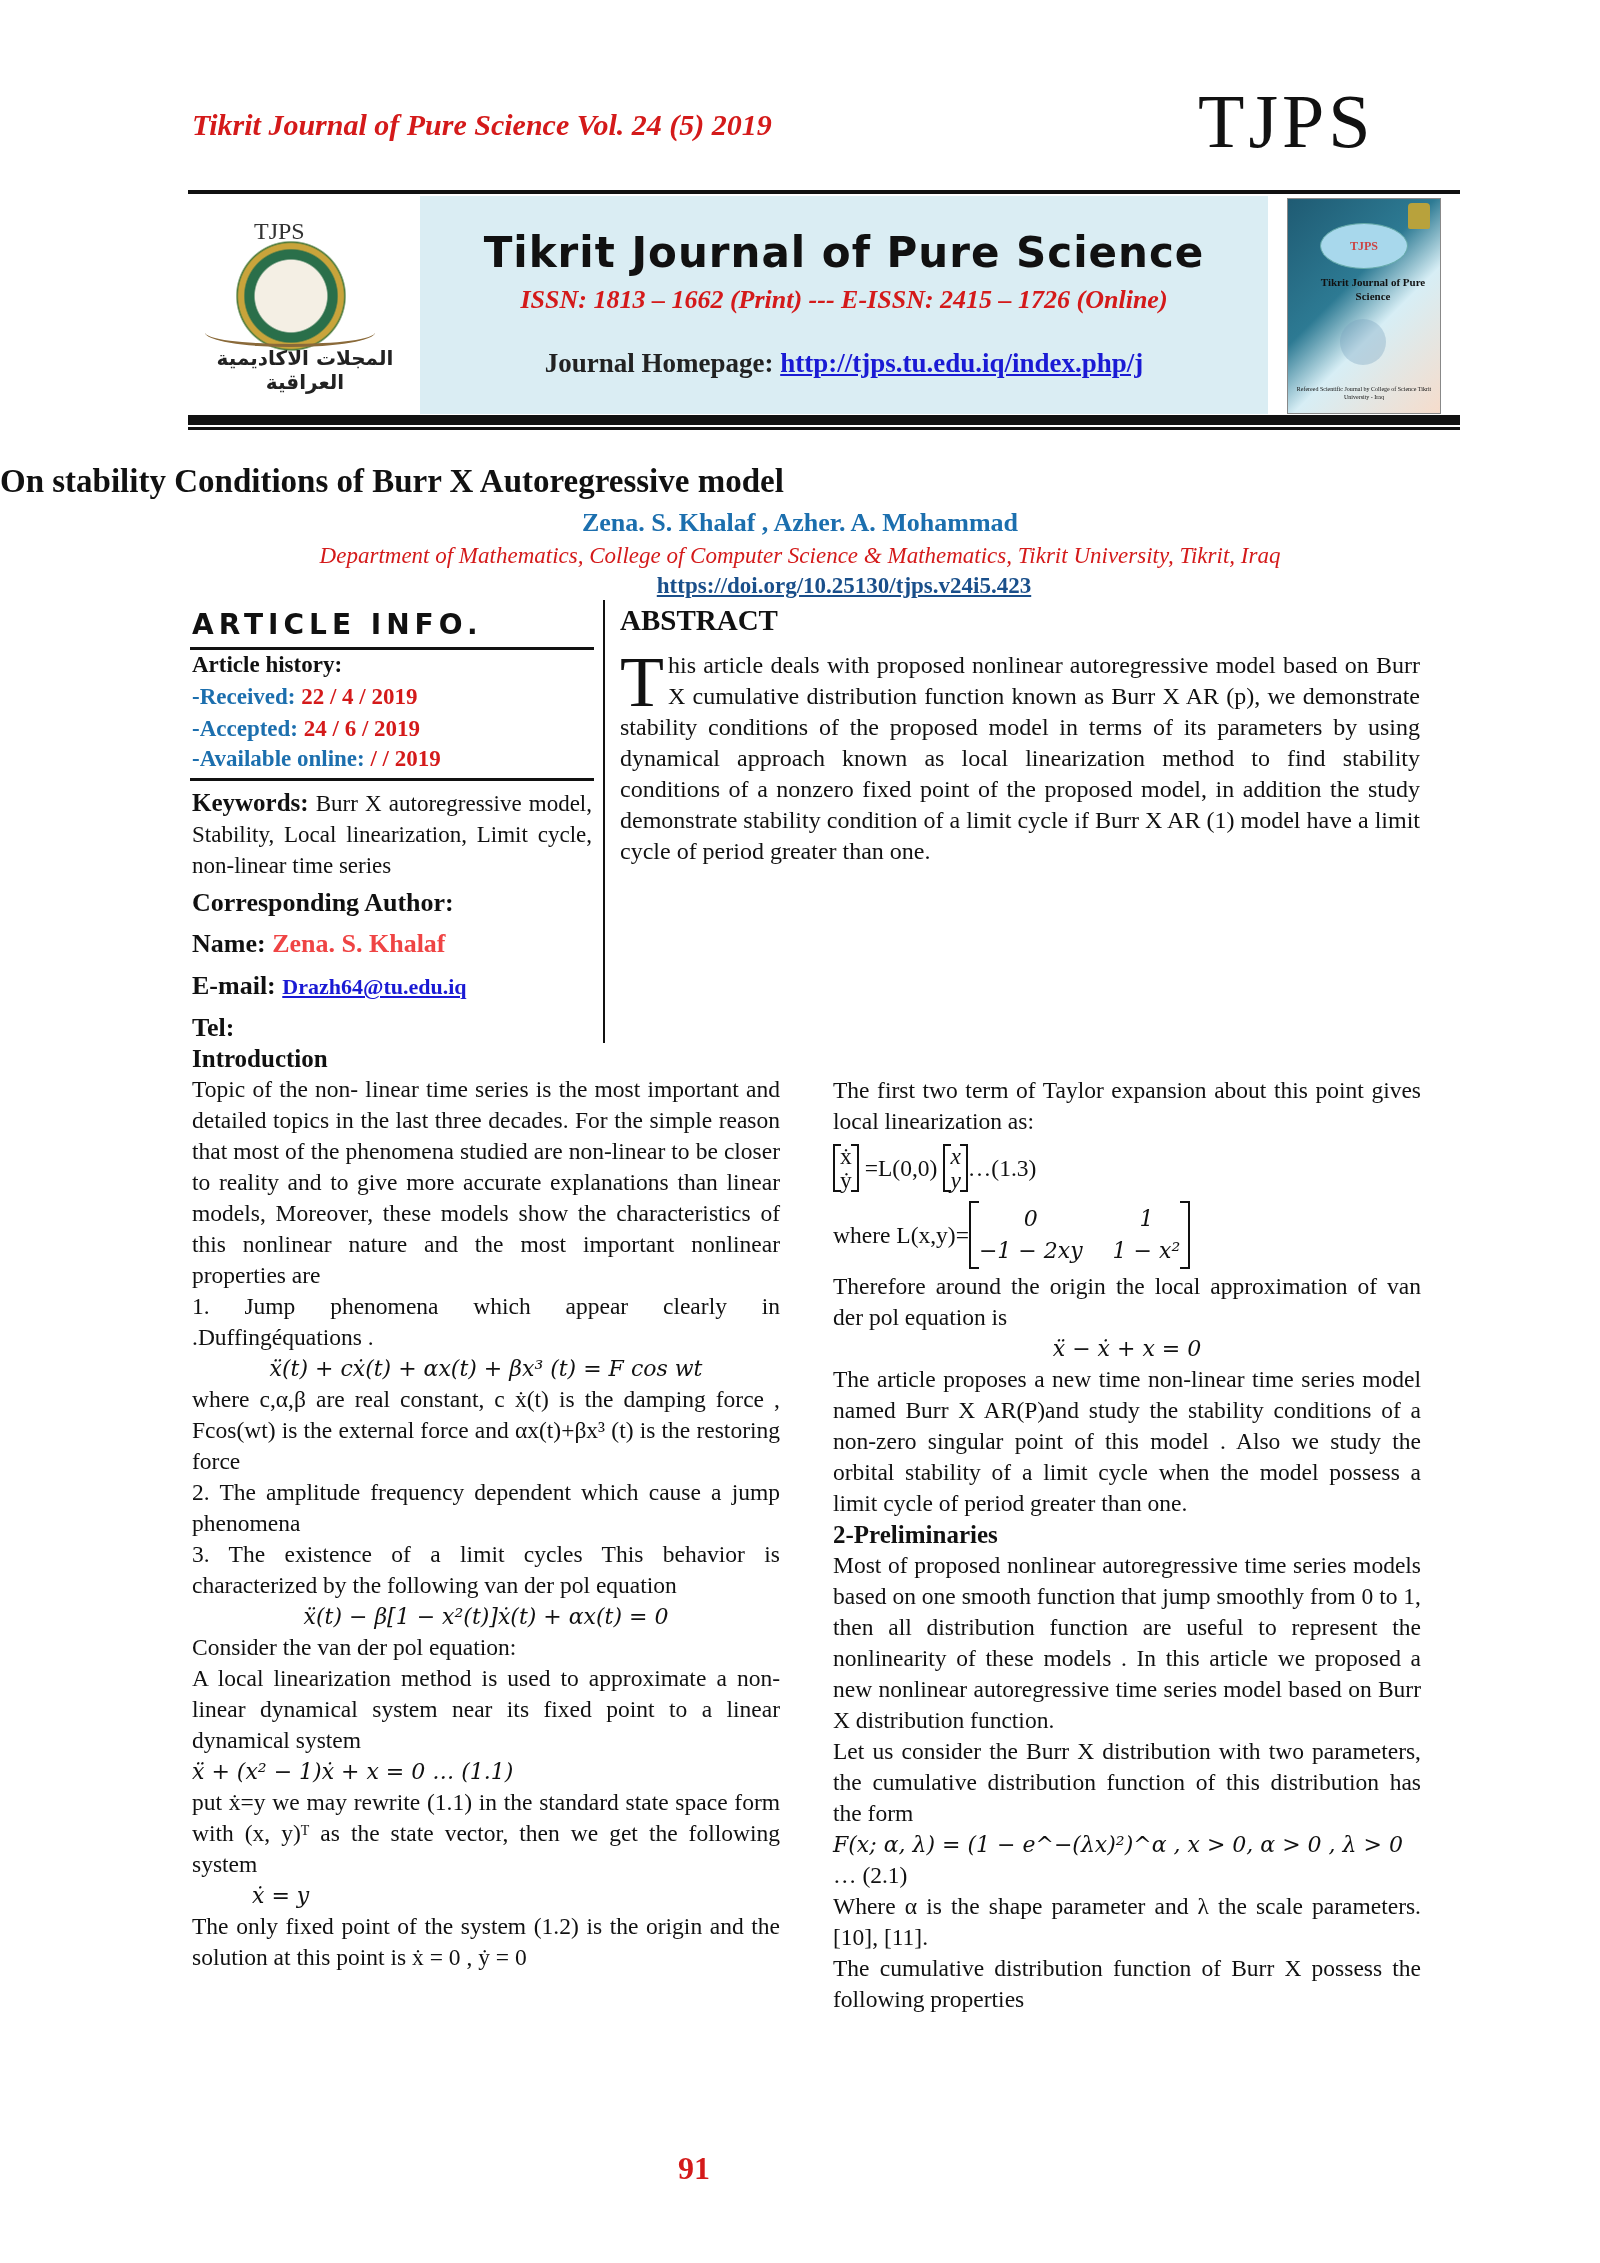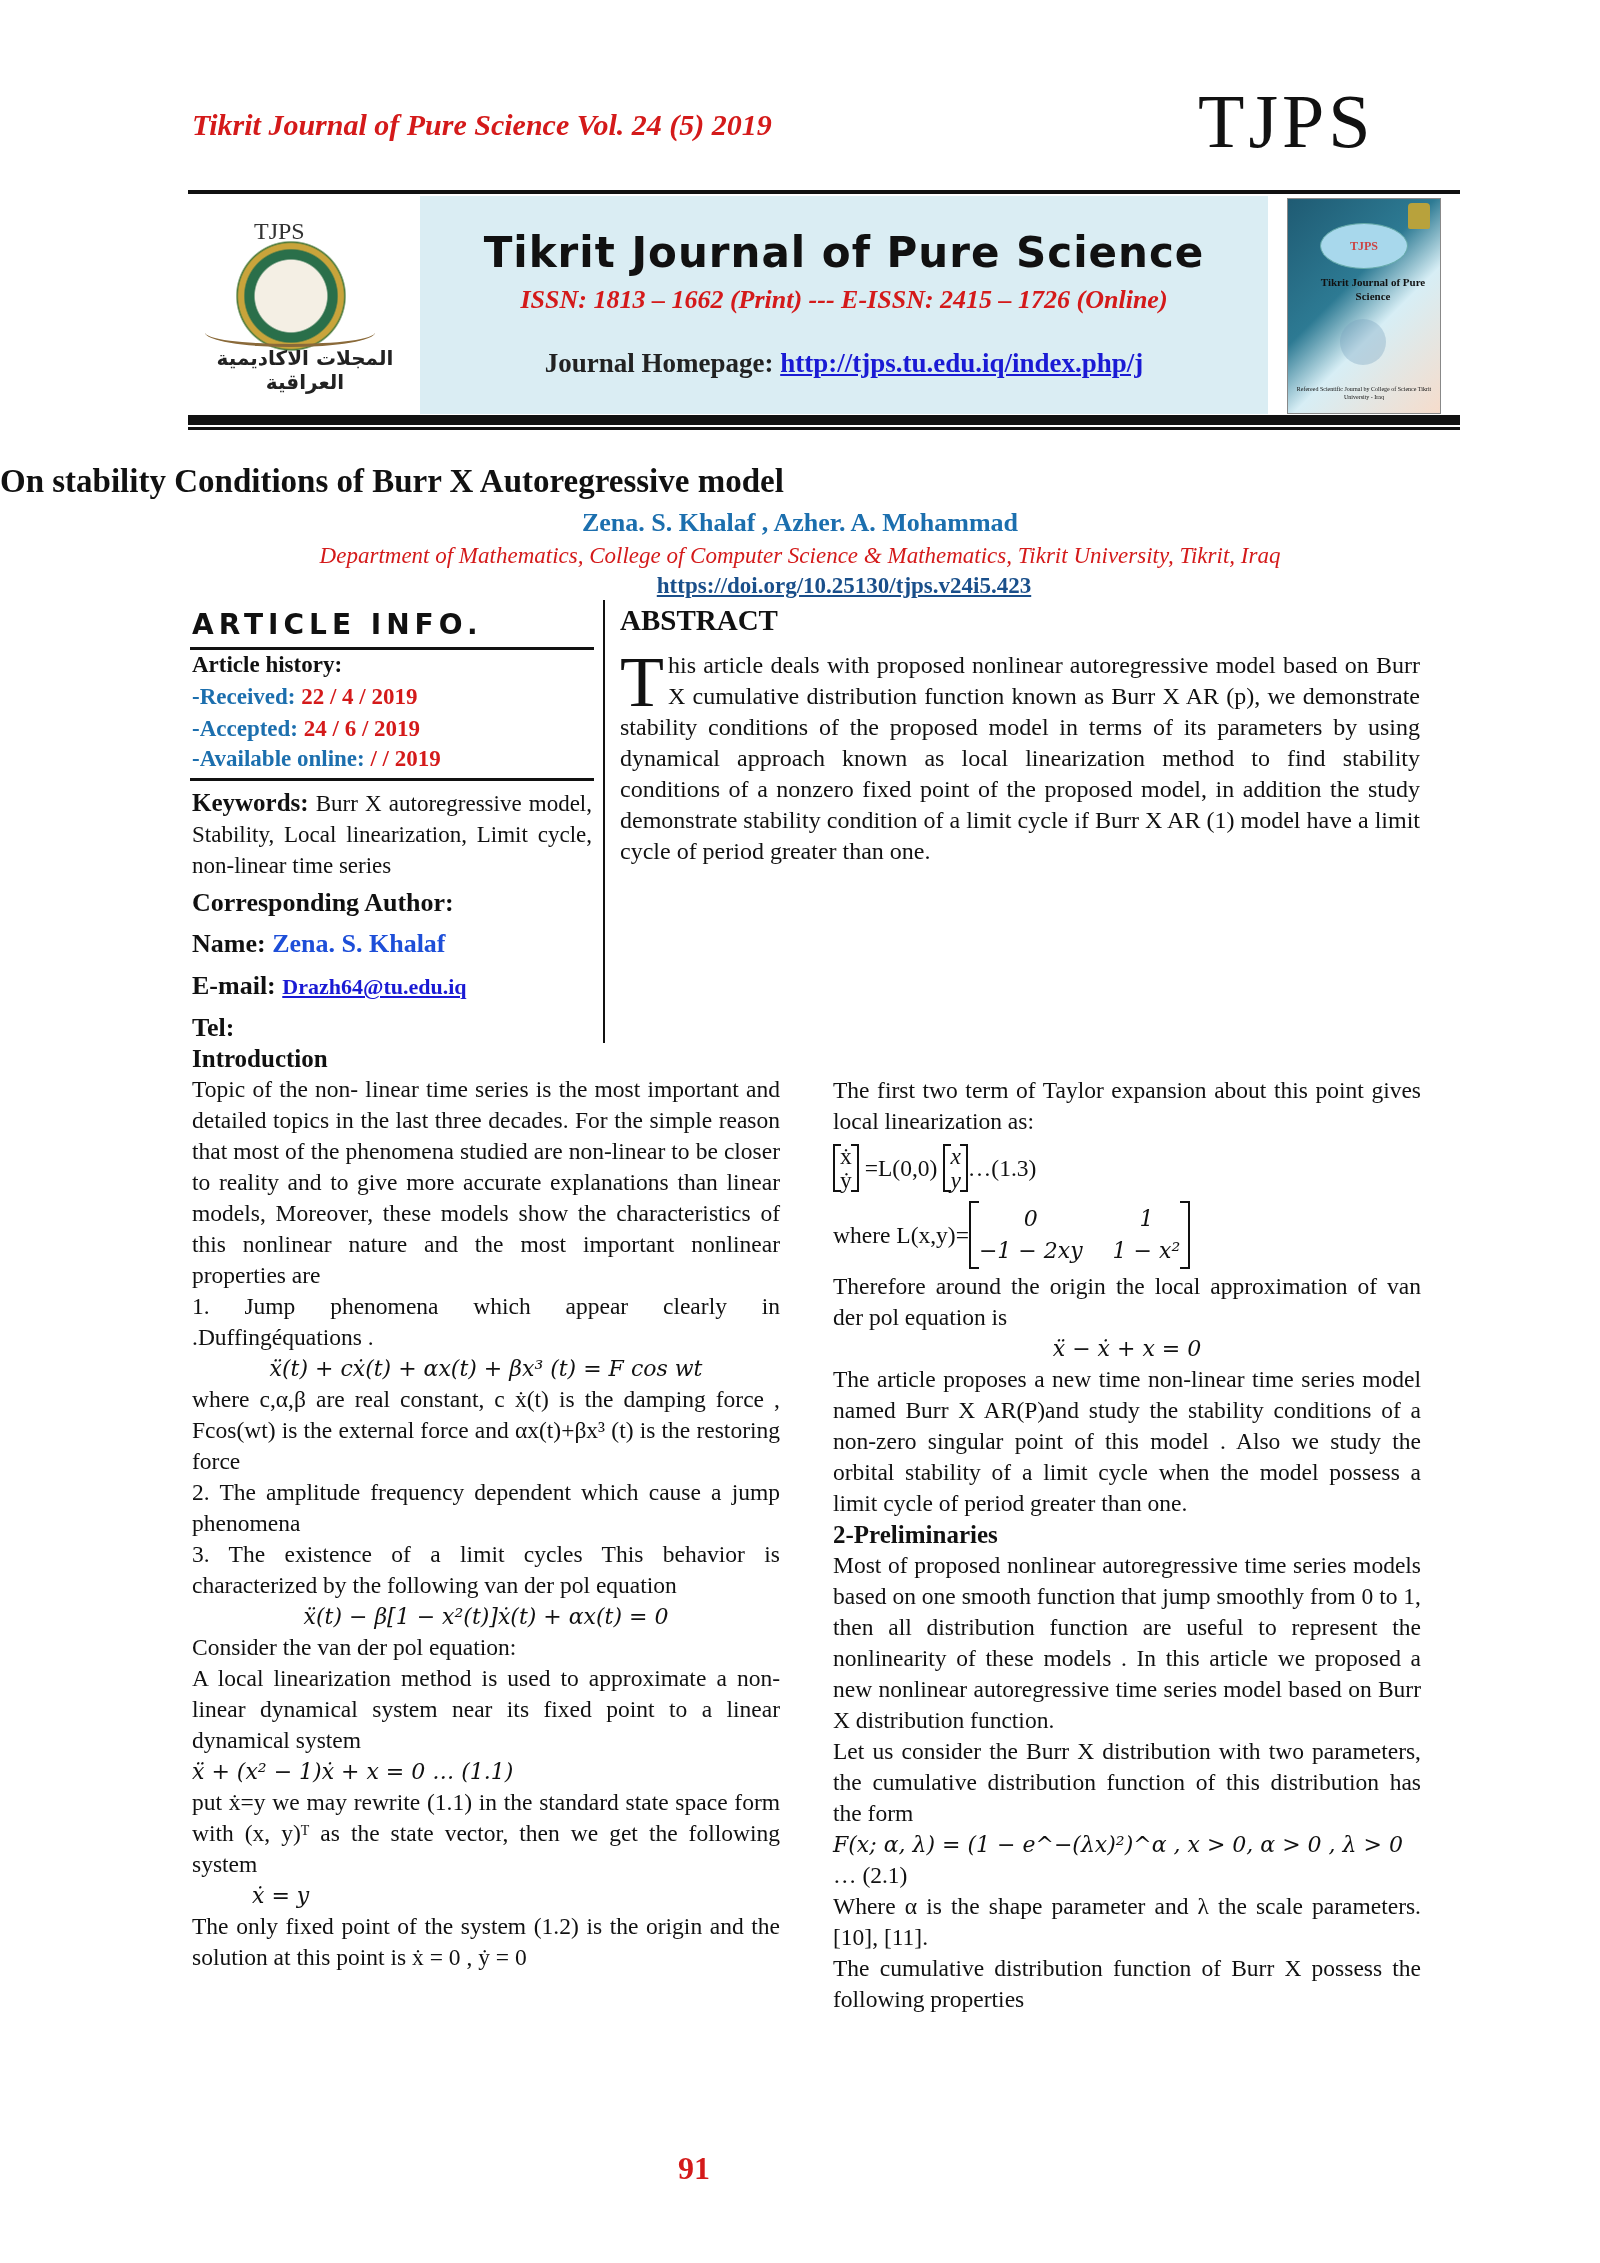--- a/index.html
+++ b/index.html
@@ -52,21 +52,21 @@
   .info-rule2 { left:190px; top:778px; width:404px; }
   .vline { left:603px; top:600px; width:2px; height:443px; background:#111; }
   .info-text { font-size:23px; font-weight:bold; }
   .hist-label { left:192px; top:652px; }
   .hist-row { left:192px; font-size:23px; font-weight:bold; color:#1c6fae; }
   .hist-row .val { color:#d41a1a; }
   .kw { left:192px; top:787px; width:400px; font-size:23px; line-height:31px; text-align:justify; }
   .kw b { font-size:25px; }
   .corr { left:192px; top:888px; font-size:26px; font-weight:bold; }
   .name { left:192px; top:929px; font-size:26px; font-weight:bold; }
-  .name span { color:#1d4ed8; }
+  .name span { color:#ef4444; }
   .email { left:192px; top:971px; font-size:26px; font-weight:bold; }
   .email a { color:#1a1ad4; text-decoration:underline; font-size:22px; }
   .tel { left:192px; top:1013px; font-size:26px; font-weight:bold; }
 
   
   .abs-head { left:620px; top:604px; font-size:29px; font-weight:bold; }
   .abs-body { left:620px; top:650px; width:800px; font-size:24px; line-height:31px; text-align:justify; }
   .dropcap { float:left; font-size:72px; line-height:60px; margin:2px 4px 0 0; }
 
   

